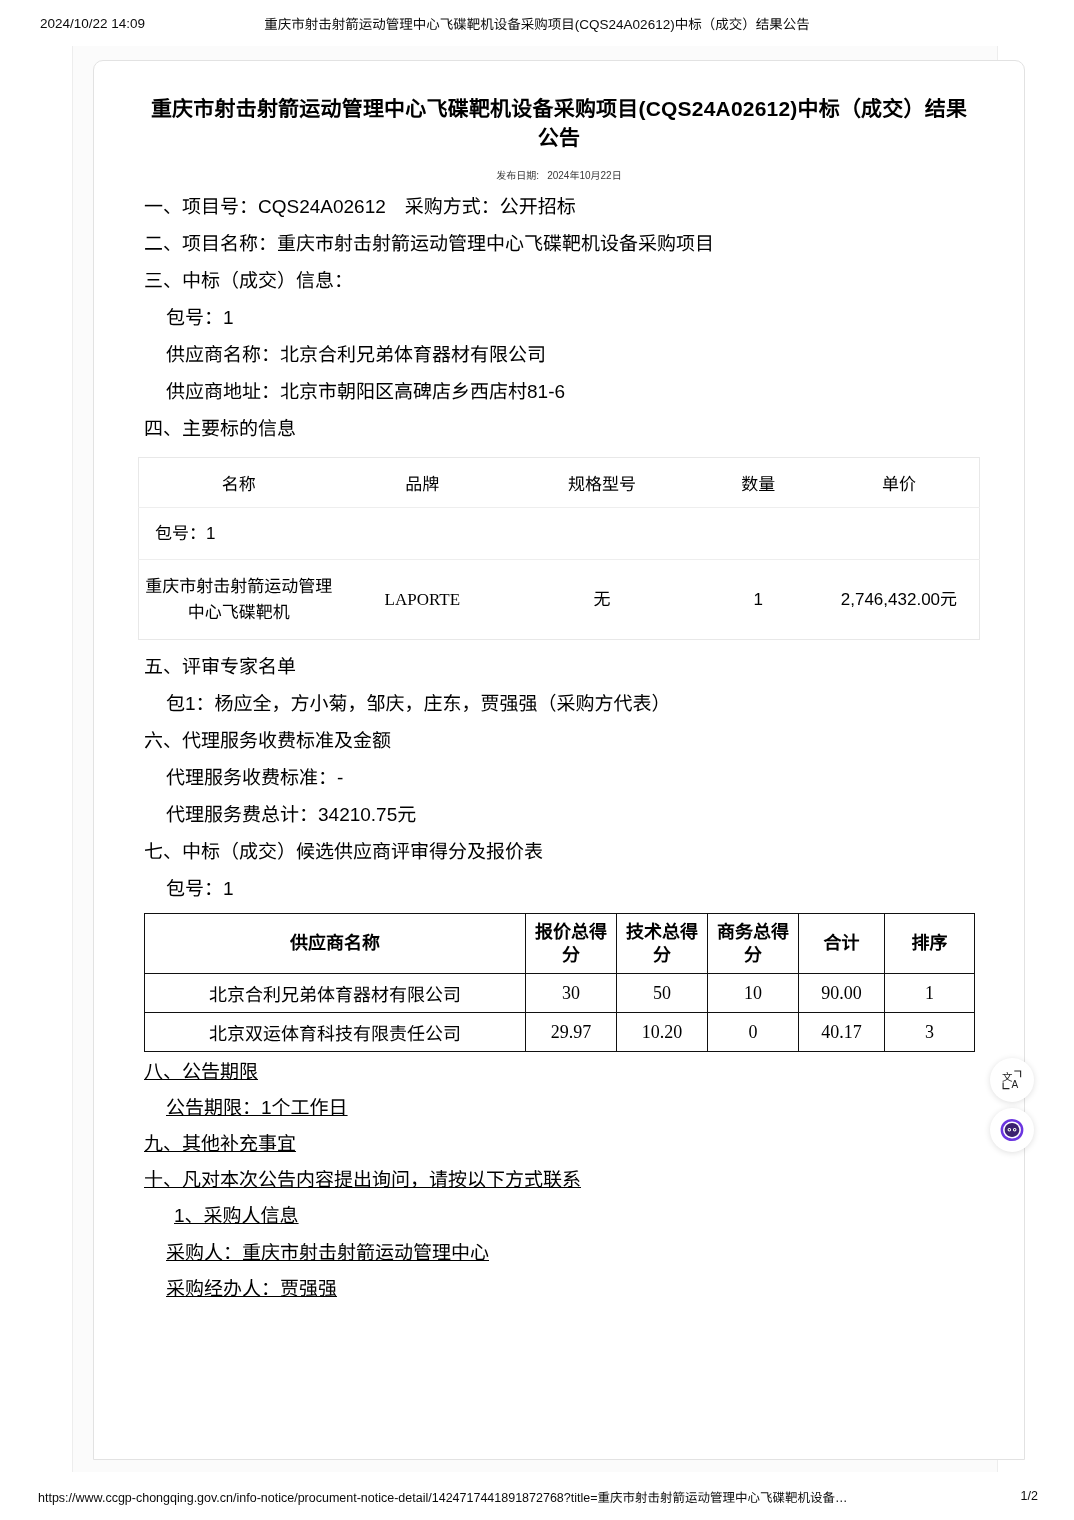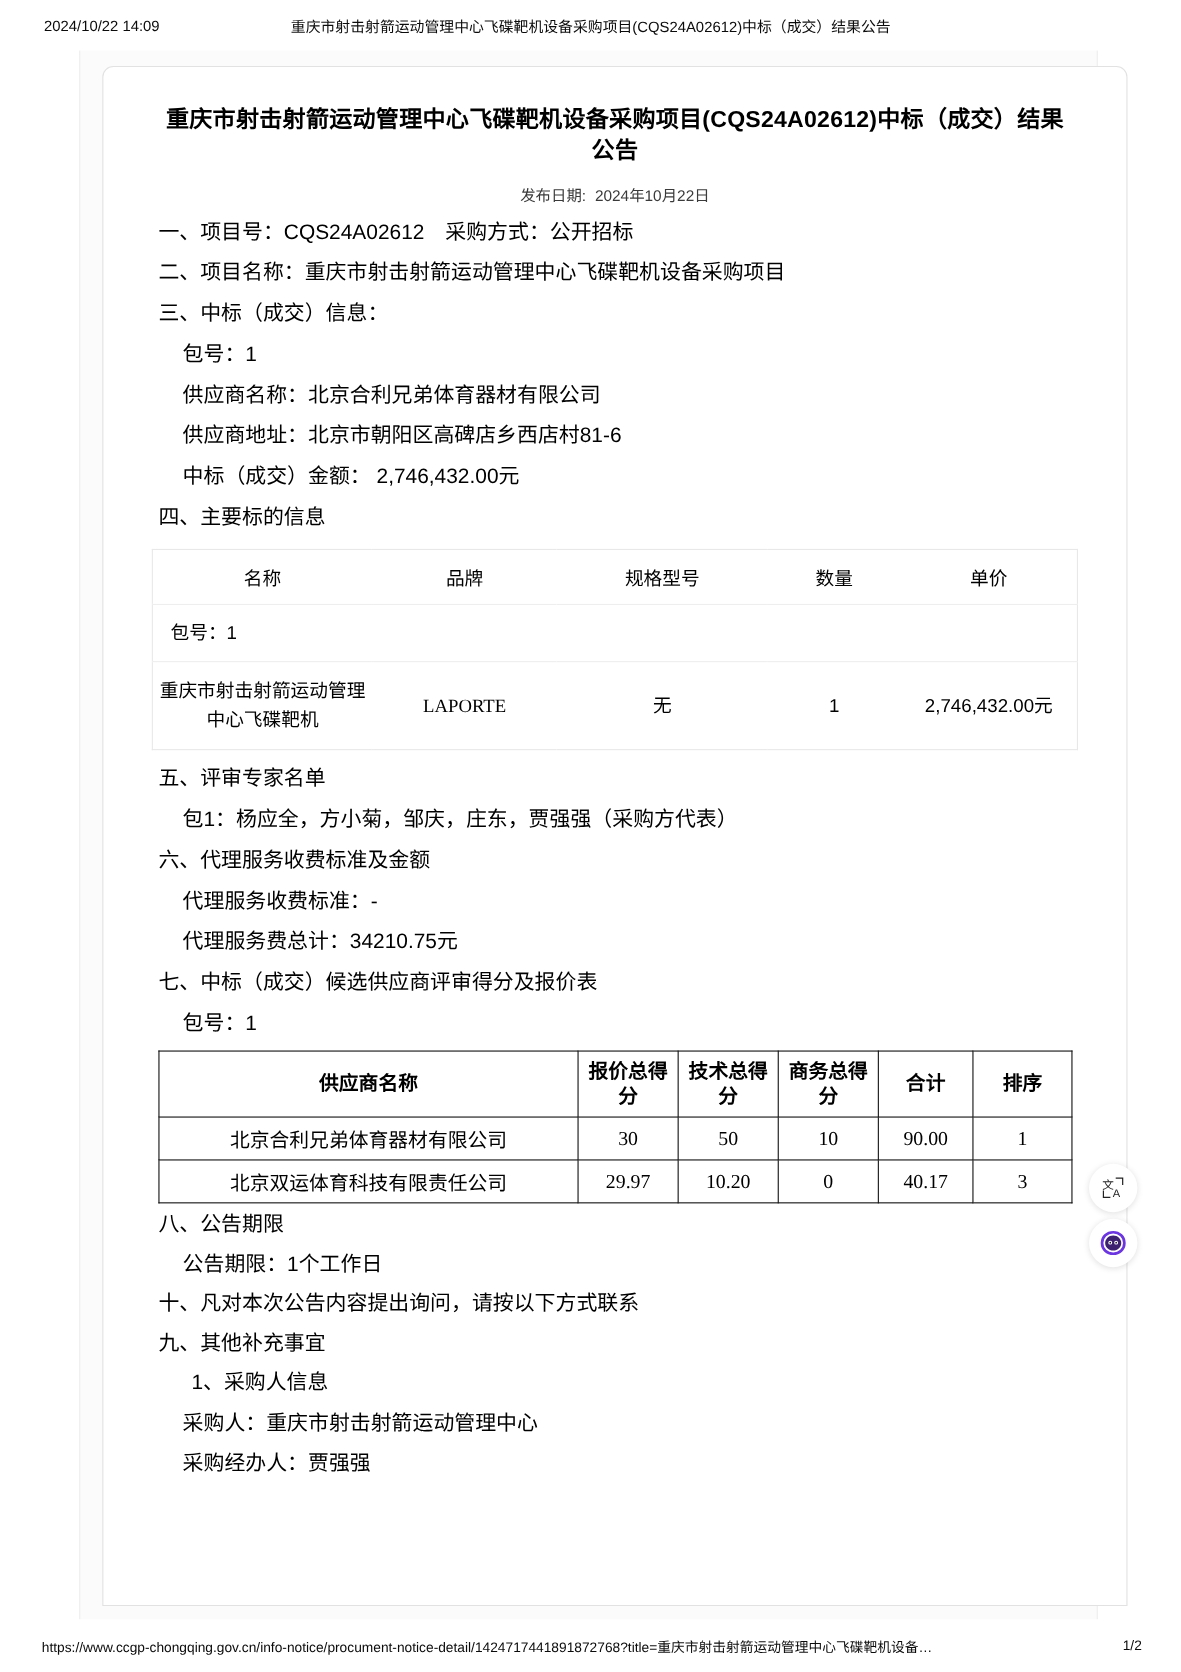--- a/index.html
+++ b/index.html
@@ -95,38 +95,38 @@
   .doc-title {
     font-size: 21px;
     font-weight: 700;
     text-align: center;
     line-height: 1.38;
     letter-spacing: 0.2px;
     margin: 8px 8px 0 8px;
   }
   .doc-subtitle {
     text-align: center;
-    font-size: 14px;
+    font-size: 10px;
     color: #3a3a3a;
     margin-top: 14px;
     margin-bottom: 6px;
   }
   .doc-subtitle .sub-label { margin-right: 8px; }
 
   .sec {
     font-size: 19px;
     line-height: 1.95;
     margin: 0;
     padding: 0;
     white-space: nowrap;
   }
   .sec.l1 { padding-left: 6px; }
   .sec.l2 { padding-left: 28px; }
   .sec.l3 { padding-left: 36px; }
-  .sec.tight { line-height: 1.9; }
+  .sec.tight { line-height: 1.9; text-decoration: underline; }
 
   
   .subject-table {
     width: 100%;
     border-collapse: collapse;
     border: 1px solid #e8e8e8;
     margin: 10px 0 8px 0;
     font-size: 17px;
     table-layout: fixed;
   }
@@ -231,21 +231,20 @@
     <span class="sub-label">发布日期:</span><span>2024年10月22日</span>
   </div>
 
   <p class="sec l1">一、项目号：CQS24A02612　采购方式：公开招标</p>
   <p class="sec l1">二、项目名称：重庆市射击射箭运动管理中心飞碟靶机设备采购项目</p>
   <p class="sec l1">三、中标（成交）信息：</p>
 
   <p class="sec l2">包号：1</p>
   <p class="sec l2">供应商名称：北京合利兄弟体育器材有限公司</p>
   <p class="sec l2">供应商地址：北京市朝阳区高碑店乡西店村81-6</p>
-  <p class="sec l2">中标（成交）金额： 2,746,432.00元</p>
 
   <p class="sec l1">四、主要标的信息</p>
 
   <table class="subject-table">
     <tbody>
       <tr class="pkg-row">
         <td colspan="5">包号：1</td>
       </tr>
     </tbody>
     <thead>
@@ -304,22 +303,22 @@
         <td>10.20</td>
         <td>0</td>
         <td>40.17</td>
         <td>3</td>
       </tr>
     </tbody>
   </table>
 
   <p class="sec l1 tight">八、公告期限</p>
   <p class="sec l2 tight">公告期限：1个工作日</p>
+  <p class="sec l1 tight">九、其他补充事宜</p>
   <p class="sec l1 tight">十、凡对本次公告内容提出询问，请按以下方式联系</p>
-  <p class="sec l1 tight">九、其他补充事宜</p>
   <p class="sec l3 tight">1、采购人信息</p>
   <p class="sec l2 tight">采购人：重庆市射击射箭运动管理中心</p>
   <p class="sec l2 tight">采购经办人：贾强强</p>
 
 </div>
 
 <div class="float-widgets">
   <div class="fw-btn">
     <svg width="22" height="22" viewBox="0 0 24 24">
       <text x="1.2" y="13.2" font-family="'Liberation Sans', sans-serif" font-size="11.5" fill="#222">文</text>

